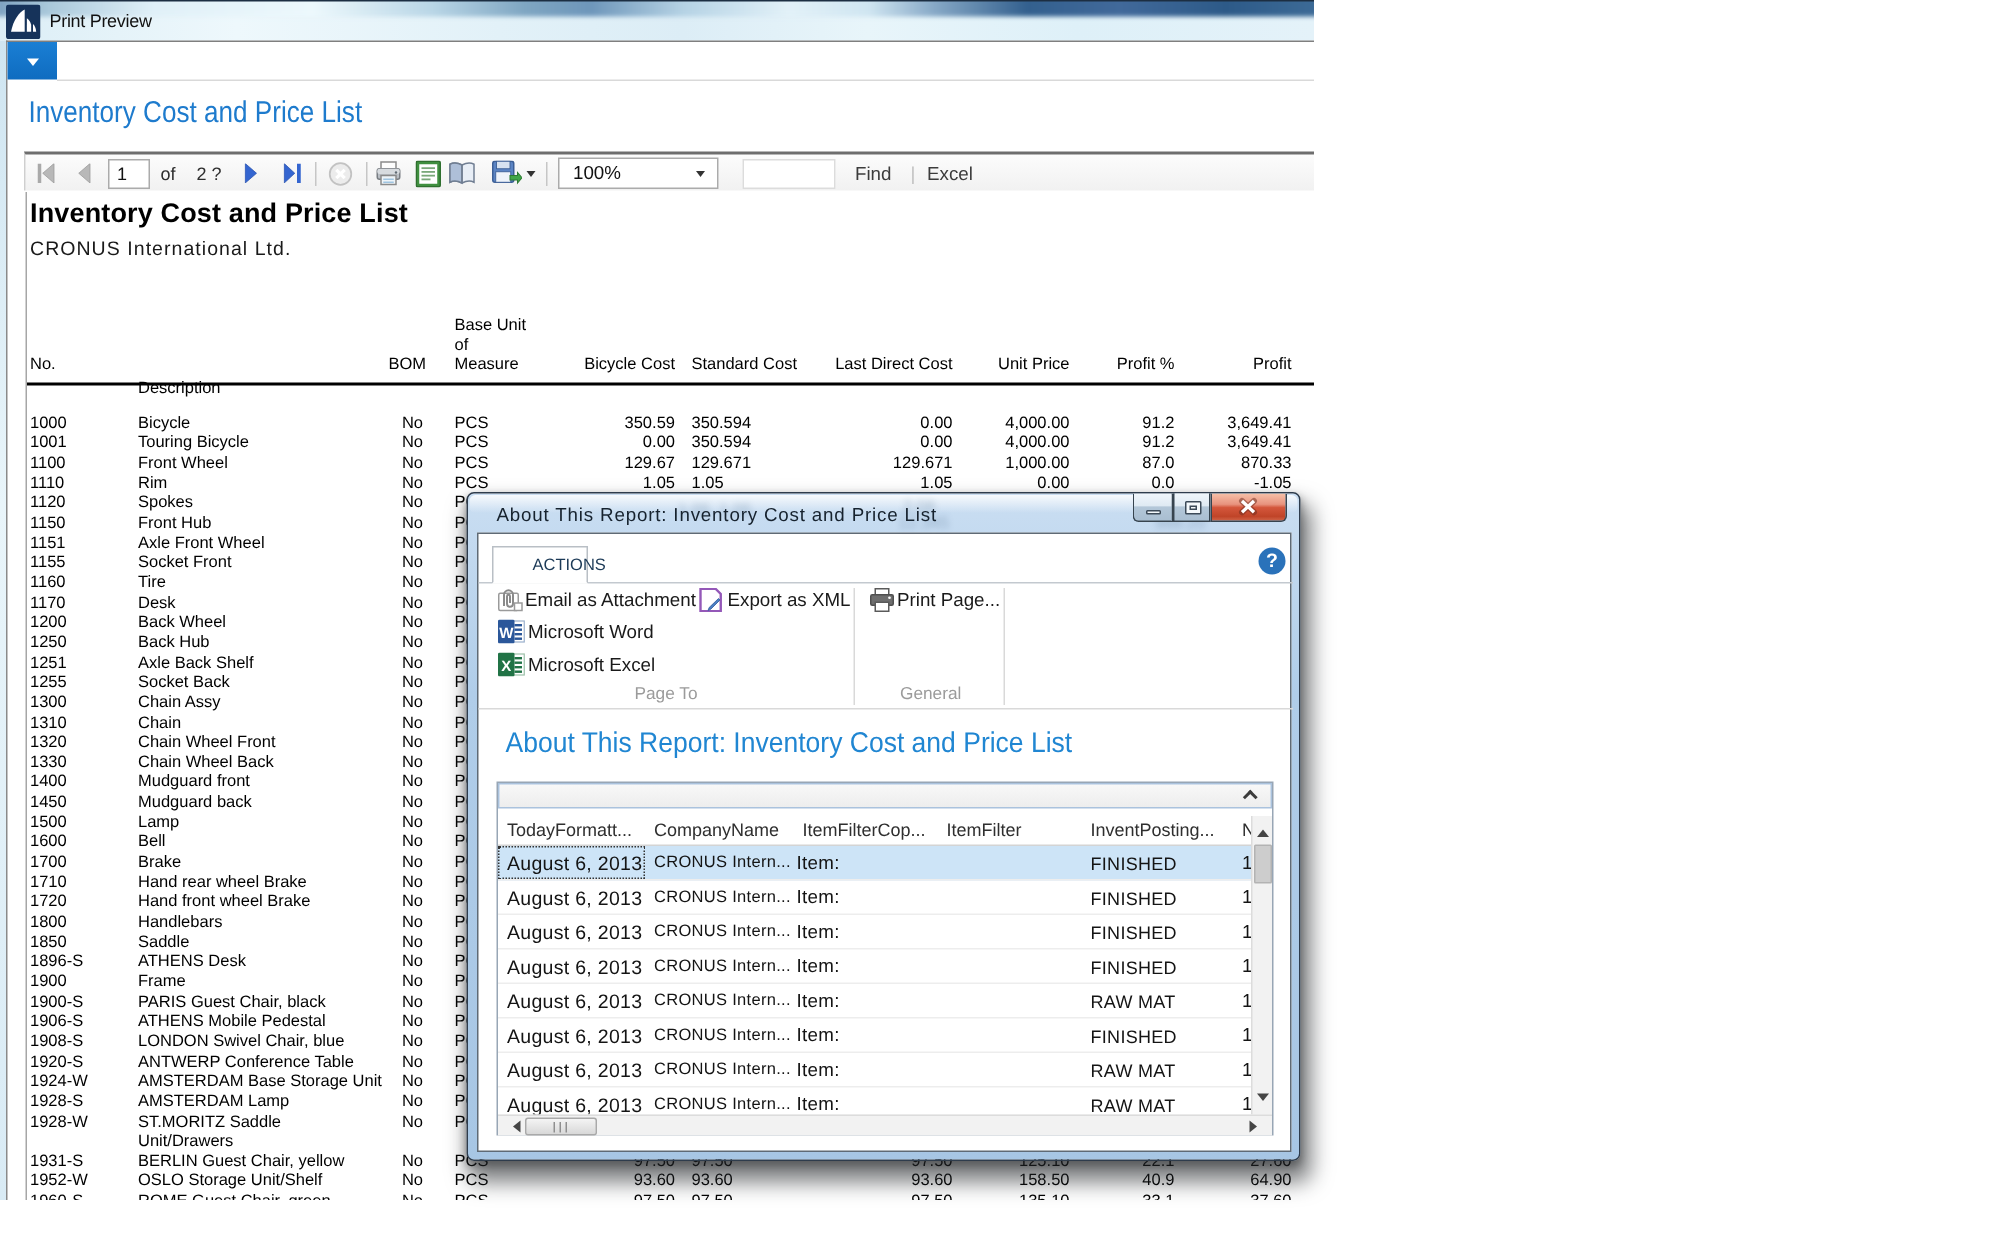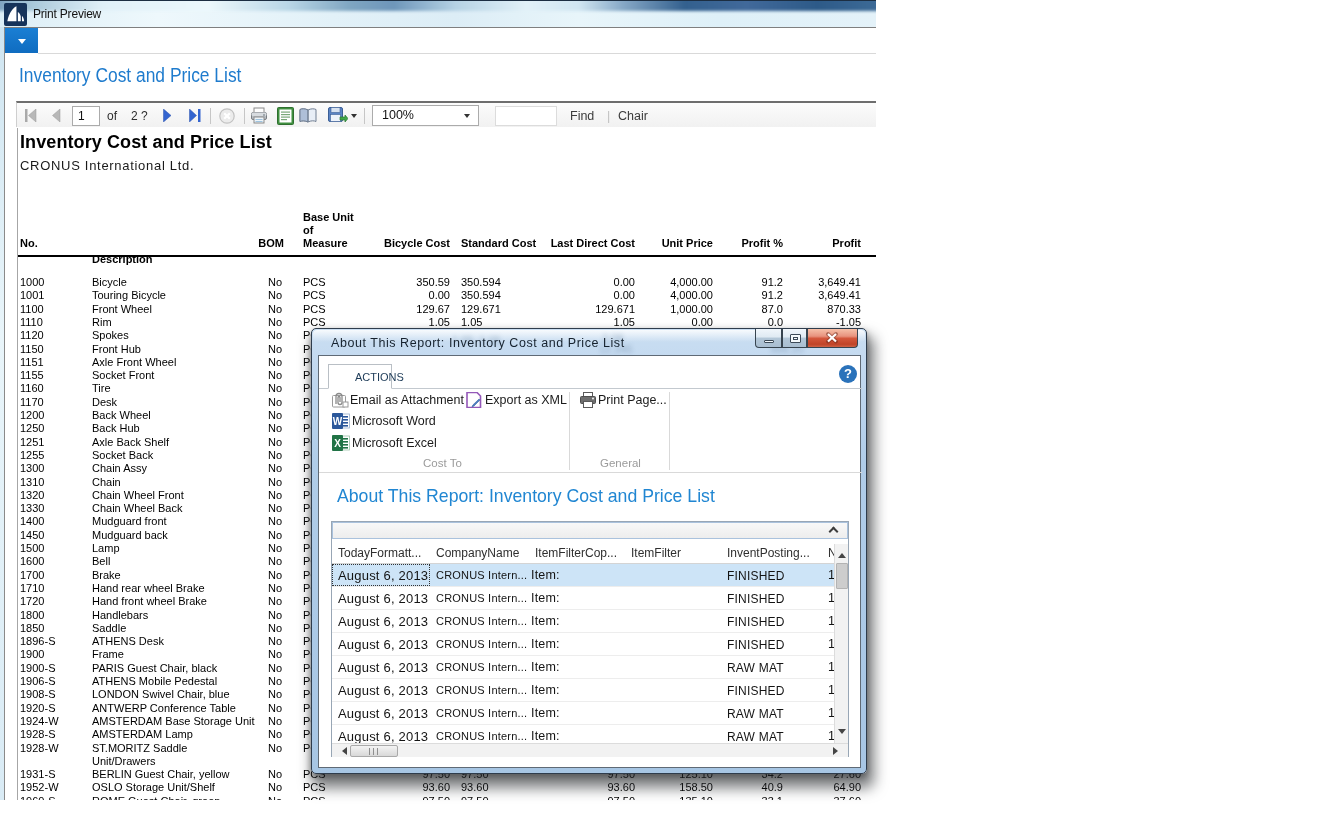--- a/index.html
+++ b/index.html
@@ -27,21 +27,21 @@
 #tool .txt{position:absolute;top:6px;font-size:12px;color:#2e2e2e}
 #pagebox{position:absolute;left:55px;top:3px;width:28px;height:20px;background:#fff;border:1px solid #ababab;font-size:12px;color:#111;padding:2px 0 0 5px}
 #zoombox{position:absolute;left:355px;top:2px;width:107px;height:21px;background:#fff;border:1px solid #ababab;font-size:12.5px;color:#111;padding:2px 0 0 9px}
 #zoombox .car{position:absolute;right:8px;top:8px;width:0;height:0;border:3.5px solid transparent;border-top:4.5px solid #333}
 #findbox{position:absolute;left:478px;top:3px;width:62px;height:20px;background:#fff;border:1px solid #dcdcdc}
 .fnd{position:absolute;top:6px;font-size:12.5px;color:#3c3c3c}
 
 #pageline{position:absolute;left:17px;top:128px;width:1px;height:672px;background:#a6a6a6}
 #rtitle{position:absolute;left:20px;top:132px;font-size:18px;font-weight:bold;letter-spacing:0.1px;color:#000;white-space:nowrap}
 #rsub{position:absolute;left:20px;top:158px;font-size:13px;letter-spacing:0.7px;color:#1a1a1a}
-.hdr{position:absolute;font-size:11px;font-weight:bold;color:#000;white-space:nowrap}
+.hdr{position:absolute;font-size:11px;font-weight:normal;color:#000;white-space:nowrap}
 .hdr.r{text-align:right}
 #hrule{position:absolute;left:18px;top:255px;width:858px;height:2px;background:#000}
 .rrow{position:absolute;left:0;width:876px;height:13px;font-size:11px;color:#000}
 .rrow i{position:absolute;font-style:normal;white-space:nowrap;top:0}
 .rrow i.r{text-align:right}
 
 
 #dlg{position:absolute;left:311px;top:328px;width:556px;height:446px;border-radius:5px;
  background:linear-gradient(180deg,#cadef2,#b0cde9 30%,#a7c6e4);
  border:1px solid #2e3c4c;
@@ -163,21 +163,21 @@
 <rect x="3" y="0.5" width="9" height="5" fill="#d7e2f0" stroke="#3c5f96" stroke-width="0.6"></rect>
 <rect x="2.5" y="7.5" width="10" height="7" fill="#eef3fa" stroke="#3c5f96" stroke-width="0.6"></rect>
 <path d="M12,10 L17,10 L17,8 L20,11.5 L17,15 L17,13 L12,13 Z" fill="#41a648" stroke="#2d7a33" stroke-width="0.7"></path>
       </svg>
       <span style="position:absolute;left:334px;top:11px;width:0;height:0;border:3.5px solid transparent;border-top:4.5px solid #333"></span>
       <span class="sep" style="left:347px"></span>
       <div id="zoombox">100%<span class="car"></span></div>
       <div id="findbox"></div>
       <span class="fnd" style="left:553px">Find</span>
       <span class="fnd" style="left:590px;color:#c0c0c0">|</span>
-      <span class="fnd" style="left:601px">Chair</span>
+      <span class="fnd" style="left:601px">Excel</span>
     </div>
 <div id="pageline"></div>
 <div id="rtitle">Inventory Cost and Price List</div>
 <div id="rsub">CRONUS International Ltd.</div>
 <div class="hdr" style="left:303px;top:211px">Base Unit</div>
 <div class="hdr" style="left:303px;top:224px">of</div>
 <div class="hdr" style="left:303px;top:237px">Measure</div>
 <div class="hdr" style="left:20px;top:237px">No.</div>
 <div class="hdr" style="left:92px;top:253px">Description</div>
 <div class="hdr r" style="left:194px;width:90px;top:237px">BOM</div>
@@ -625,21 +625,21 @@
     </div>
 <div class="rrow" style="top:768.1px">
       <i style="left:20px">1931-S</i>
       <i style="left:92px">BERLIN Guest Chair, yellow</i>
       <i class="r" style="right:594px">No</i>
       <i style="left:303px">PCS</i>
       <i class="r" style="right:calc(100% - 450px)">97.50</i>
       <i style="left:461px">97.50</i>
       <i class="r" style="right:calc(100% - 635px)">97.50</i>
       <i class="r" style="right:calc(100% - 713px)">125.10</i>
-      <i class="r" style="right:calc(100% - 783px)">34.2</i>
+      <i class="r" style="right:calc(100% - 783px)">22.1</i>
       <i class="r" style="right:calc(100% - 861px)">27.60</i>
     </div>
 <div class="rrow" style="top:781.4px">
       <i style="left:20px">1952-W</i>
       <i style="left:92px">OSLO Storage Unit/Shelf</i>
       <i class="r" style="right:594px">No</i>
       <i style="left:303px">PCS</i>
       <i class="r" style="right:calc(100% - 450px)">93.60</i>
       <i style="left:461px">93.60</i>
       <i class="r" style="right:calc(100% - 635px)">93.60</i>
@@ -720,21 +720,21 @@
       <svg style="position:absolute;left:13px;top:79px" width="18" height="16">
 <rect x="9.5" y="1" width="8" height="14" fill="#fff" stroke="#9cc0a8" stroke-width="0.8"></rect>
 <rect x="11" y="3" width="5" height="1.6" fill="#217346"></rect>
         <rect x="11" y="6" width="5" height="1.6" fill="#217346"></rect>
 <rect x="11" y="9" width="5" height="1.6" fill="#217346"></rect>
         <rect x="11" y="12" width="5" height="1.6" fill="#217346"></rect>
 <rect x="0" y="0" width="11" height="16" rx="1" fill="#217346"></rect>
 <text x="5.5" y="12" font-family="Liberation Sans" font-size="10" font-weight="bold" fill="#fff" text-anchor="middle">X</text>
       </svg>
       <span class="ritem" style="left:33px;top:80px">Microsoft Excel</span>
-      <span class="glabel" style="left:104px;top:101px">Cost To</span>
+      <span class="glabel" style="left:104px;top:101px">Page To</span>
       <span class="glabel" style="left:281px;top:101px">General</span>
       <div id="ribline"></div>
       <div id="dhead">About This Report: Inventory Cost and Price List</div>
       <div id="grid">
         <div id="filterbar">
           <span class="chev"></span>
         </div>
         <span class="ghdr" style="left:6px">TodayFormatt...</span>
         <span class="ghdr" style="left:104px">CompanyName</span>
         <span class="ghdr" style="left:203px">ItemFilterCop...</span>

